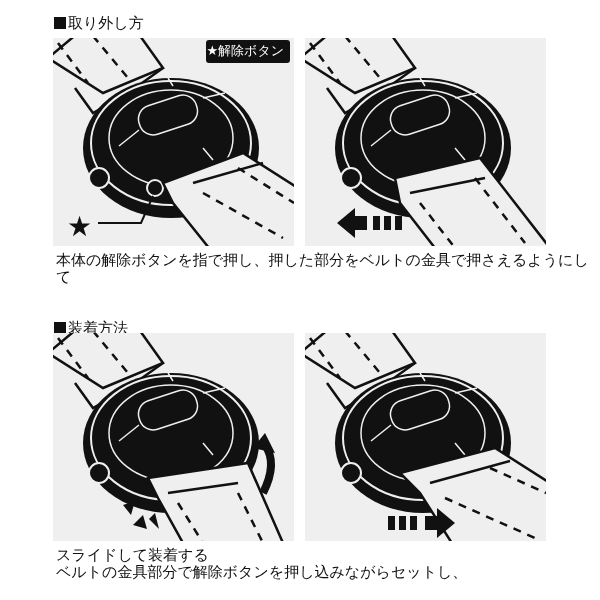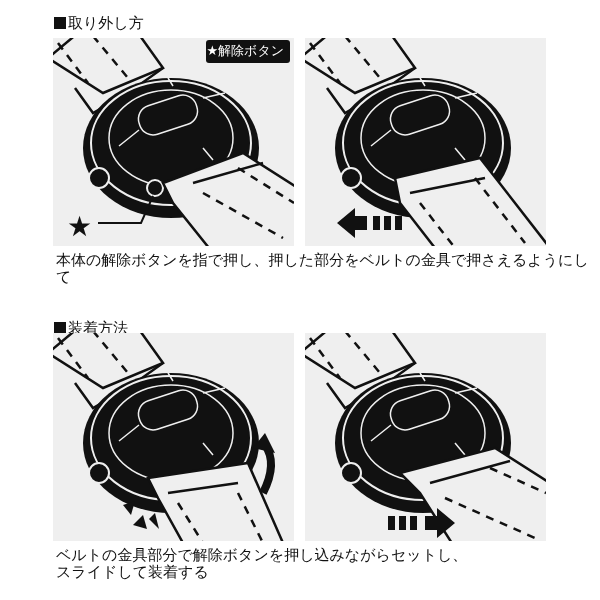--- a/index.html
+++ b/index.html
@@ -132,15 +132,15 @@
     <g>
       <rect x="83" y="183" width="7" height="14" fill="#111"></rect>
       <rect x="94" y="183" width="7" height="14" fill="#111"></rect>
       <rect x="105" y="183" width="7" height="14" fill="#111"></rect>
       <polygon points="120,183 132,183 132,175 150,190 132,205 132,197 120,197" fill="#111"></polygon>
     </g>
   </svg>
 </div>
 
 <div class="caption" style="top:547px;">
+  <div>スライドして装着する</div>
   <div>ベルトの金具部分で解除ボタンを押し込みながらセットし、</div>
-  <div>スライドして装着する</div>
 </div>
 
 </body></html>

